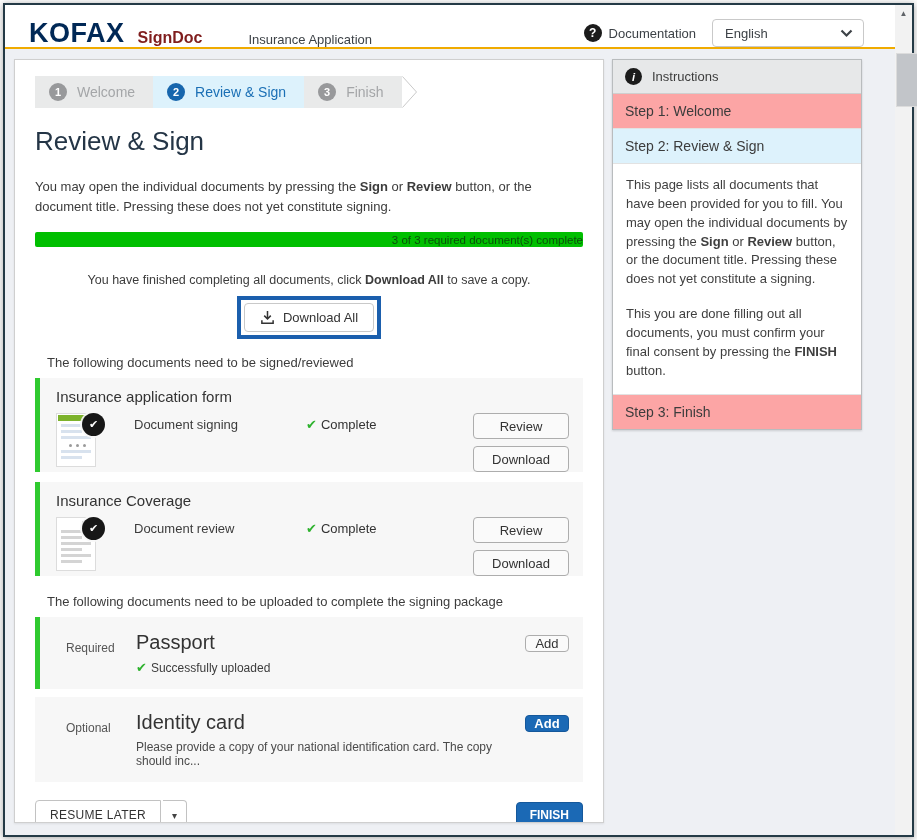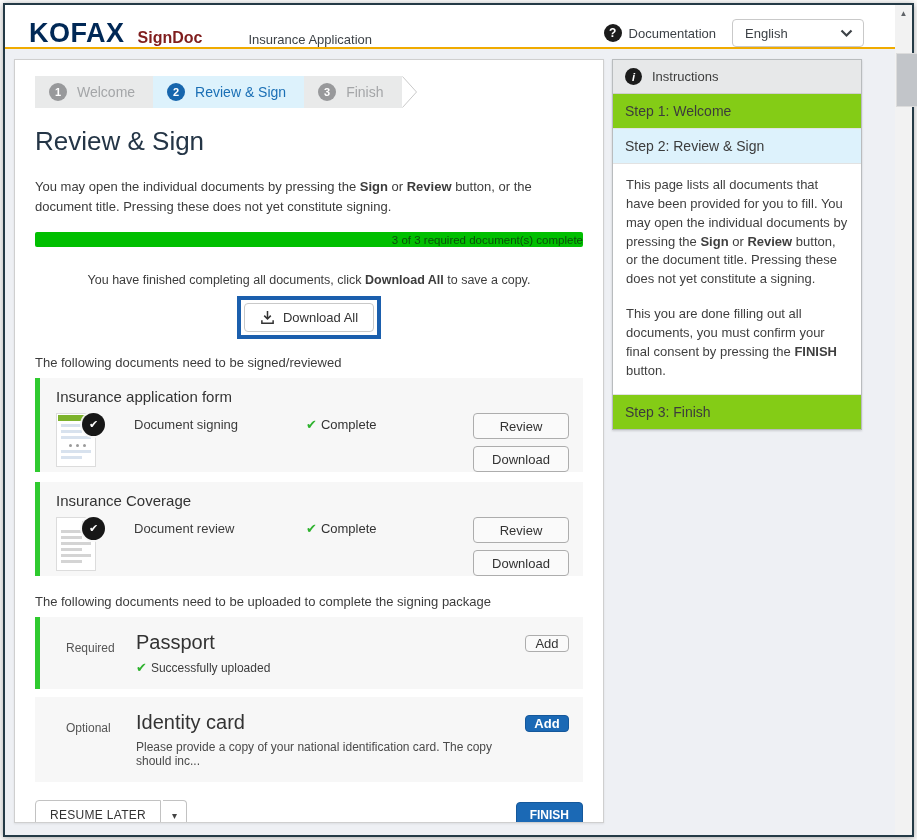--- a/index.html
+++ b/index.html
@@ -12,21 +12,21 @@
   
   .hdr { position:relative; height:44px; background:#fff; border-bottom:2px solid #f0ab00;
     display:flex; align-items:flex-end; padding:0 30px 0 24px; }
   .logo { font-size:27px; font-weight:800; color:#002856; letter-spacing:.5px; line-height:1; }
   .product { font-size:16px; font-weight:700; color:#7f1d1d; margin-left:13px; }
   .apptitle { font-size:13px; color:#3d4247; margin-left:46px; }
   .hdr-right { margin-left:auto; display:flex; align-items:center; margin-right:18px; }
   .qicon { width:18px; height:18px; border-radius:50%; background:#1b1b1b; color:#fff;
     font-size:12px; font-weight:700; display:flex; align-items:center; justify-content:center; }
   .doclabel { font-size:13px; color:#3d4247; margin:0 16px 0 7px; }
-  .langsel { width:132px; height:28px; border:1px solid #c9c9c9; border-radius:4px; background:#fff;
+  .langsel { width:152px; height:28px; border:1px solid #c9c9c9; border-radius:4px; background:#fff;
     display:flex; align-items:center; padding:0 10px 0 12px; font-size:13px; color:#3d4247; cursor:pointer; }
   .langsel .chev { margin-left:auto; }
 
   
   .content { position:relative; height:786px; background:#eef0f4; }
 
   
   .sbar { position:absolute; right:0; top:0; bottom:0; width:17px; background:#f2f2f2; z-index:5; }
   .sbar .arr { height:16px; display:flex; align-items:center; justify-content:center;
     font-size:8px; color:#5f6368; }
@@ -53,21 +53,21 @@
     display:flex; align-items:center; justify-content:flex-end; font-size:11.5px; color:#0a4d0a; }
 
   .hint { text-align:center; font-size:12.5px; color:#3c3c3c; margin-bottom:9px; }
   .dlwrap { display:flex; justify-content:center; margin-bottom:16px; }
   .dlbox { border:4px solid #1b5fad; padding:3px; }
   .btn { display:inline-flex; align-items:center; justify-content:center; background:#fafafa;
     border:1px solid #adadad; border-radius:4px; font-size:13px; color:#333; cursor:pointer; }
   .dlbtn { padding:6px 15px; border-color:#c9c9c9; background:#fff; }
   .dlbtn svg { margin-right:8px; }
 
-  .sechead { font-size:13px; color:#3c3c3c; margin:6px 0 8px; }
+  .sechead { font-size:13px; color:#3c3c3c; margin:6px 12px 8px; }
 
   .card { background:#f7f7f7; border-left:5px solid #2fca2f; margin-bottom:10px; padding:10px 12px 12px 16px; height:94px; }
   .card .title { font-size:15px; color:#333; margin-bottom:8px; cursor:pointer; }
   .card .row { display:flex; align-items:flex-start; }
   .thumbwrap { position:relative; width:52px; flex:0 0 52px; }
   .thumb { width:40px; height:54px; background:#fff; border:1px solid #dcdcdc; position:relative; overflow:hidden; }
   .thumb .gbar { height:6px; background:#7db32c; margin:1px 1px 3px; }
   .tl { height:3px; background:#d8e2ee; margin:3px 4px 0; }
   .tl.gray { background:#d4d4d4; }
   .tl.short { width:55%; }
@@ -105,21 +105,21 @@
     border-radius:4px; color:#fff; font-size:12px; font-weight:700; display:flex; align-items:center; cursor:pointer; }
 
   
   .side { position:absolute; left:607px; top:10px; width:250px; background:#fff;
     border:1px solid #b9bcbe; box-shadow:0 1px 2px rgba(0,0,0,.15); }
   .side-hd { background:#e7e8e9; border-bottom:1px solid #cfcfcf; padding:8px 12px;
     display:flex; align-items:center; }
   .iicon { width:17px; height:17px; border-radius:50%; background:#1b1b1b; color:#fff;
     font-size:11px; font-weight:700; font-style:italic; display:flex; align-items:center; justify-content:center; }
   .side-hd span.t { font-size:13px; color:#3c3c3c; margin-left:10px; font-style:normal; }
-  .acc { font-size:14px; color:#3c3c3c; background:#84cc16; padding:9px 12px; border-bottom:1px solid #e2e2e2; cursor:pointer; }
+  .acc { font-size:14px; color:#3c3c3c; background:#fca5a5; padding:9px 12px; border-bottom:1px solid #e2e2e2; cursor:pointer; }
   .acc.active { background:#ddf2fc; }
   .accbody { padding:12px 13px 14px; font-size:13px; color:#3f3f3f; line-height:1.45; border-bottom:1px solid #e2e2e2; }
   .accbody p + p { margin-top:16px; }
 </style>
 </head>
 <body>
 
 <div class="window">
 
   <div class="hdr">

